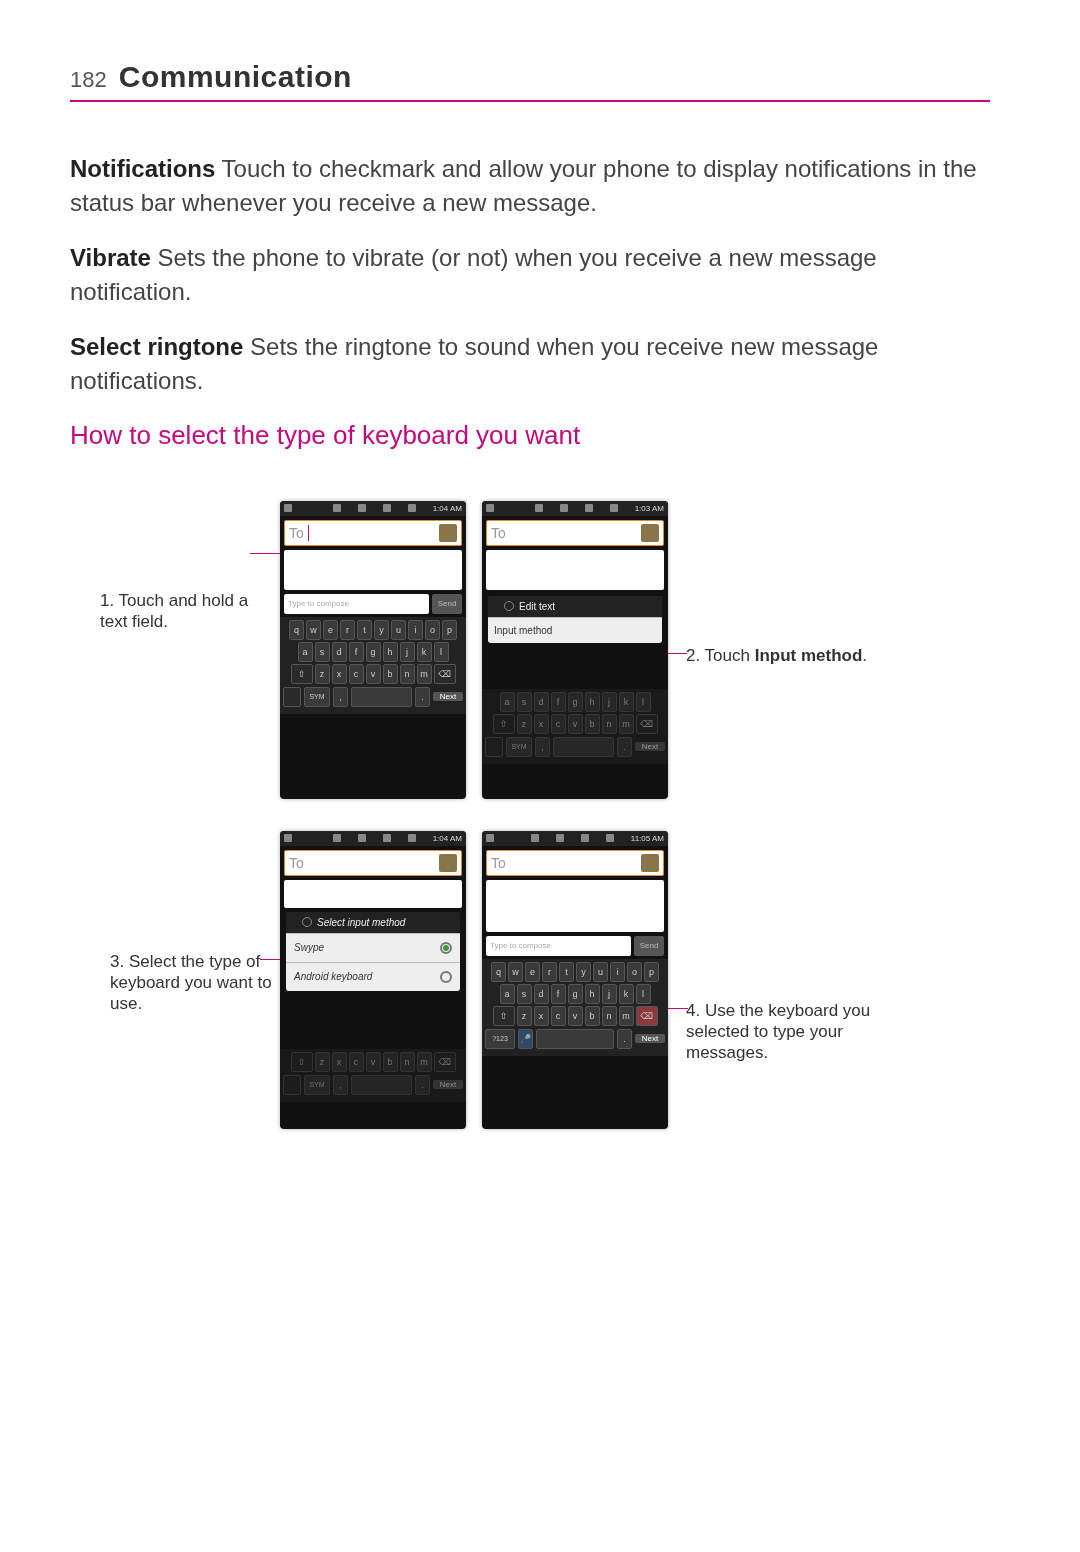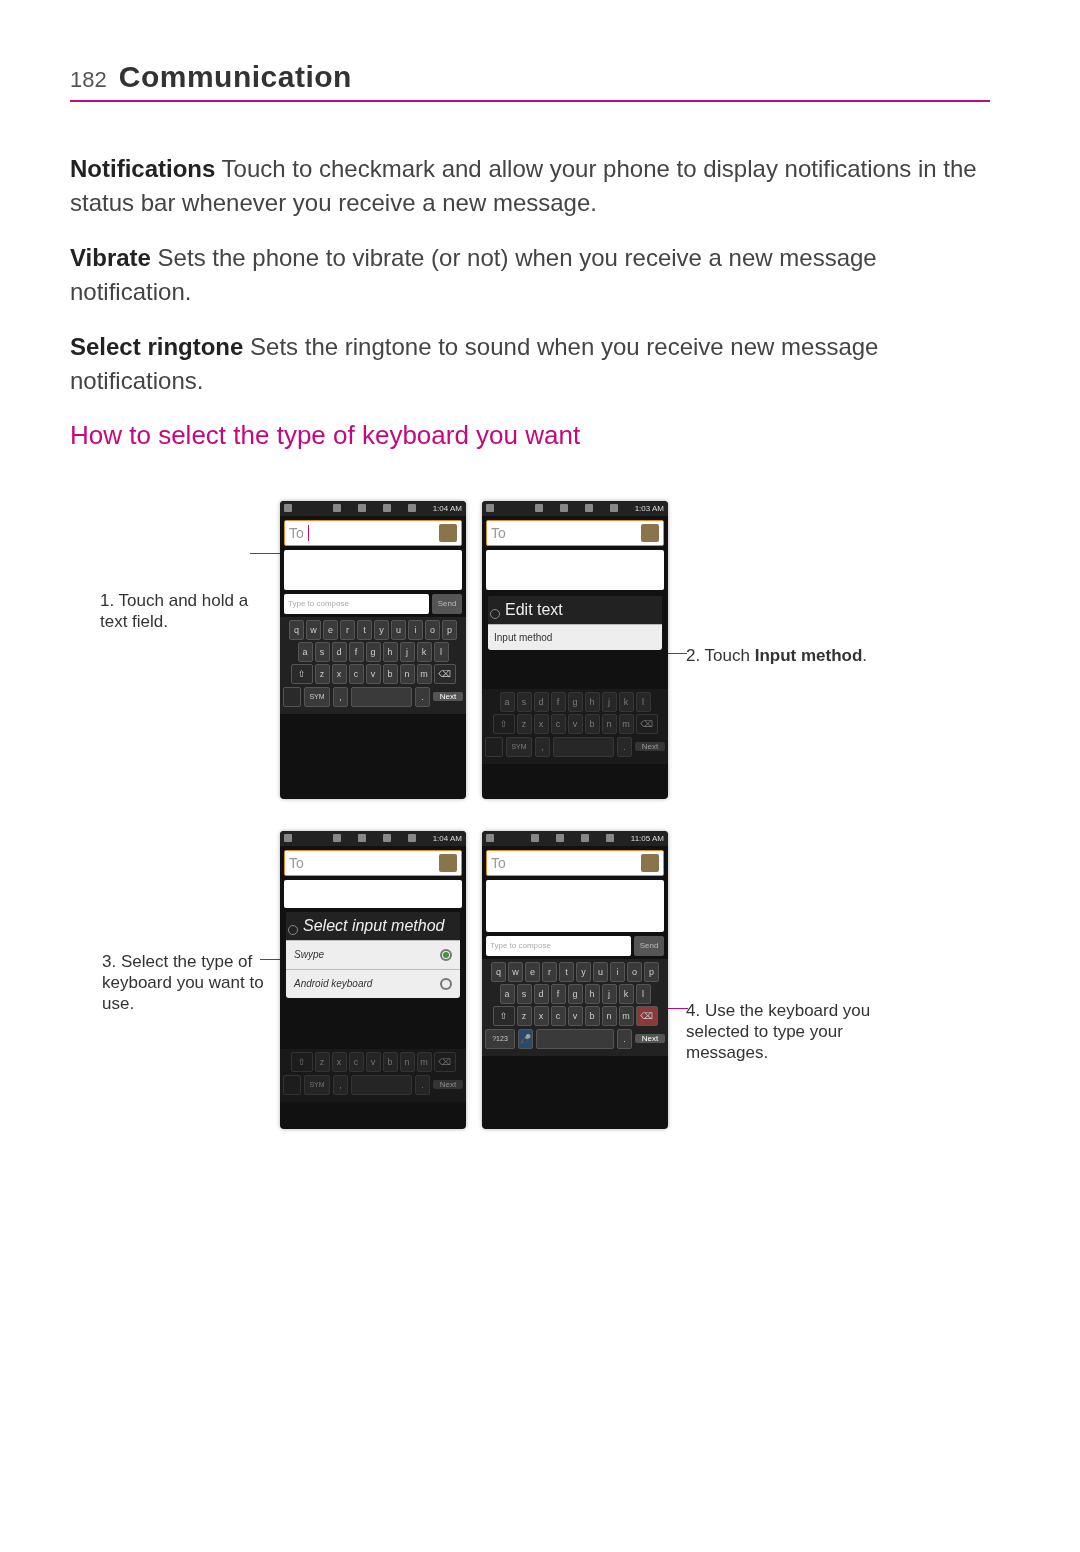--- a/index.html
+++ b/index.html
@@ -158,23 +158,23 @@
   .ctx-menu {
     position:absolute;
     left: 6px; right: 6px;
     background:#333;
     border-radius:3px;
     overflow:hidden;
     font-size:10px;
   }
   .ctx-title {
     background:#222; color:#eee;
-    padding:5px 2px;
-    display:flex;align-items:flex-end;gap:5px;
-    font-size:16px;
+    padding:5px 16px;
+    display:flex;align-items:flex-start;gap:5px;
+    font-size:10px;
   }
   .ctx-item {
     background:#eee;color:#333;
     padding:7px 6px;
     border-top:1px solid #bbb;
     font-size:10px;
   }
   .radio-row{
     display:flex;justify-content:space-between;align-items:center;
     background:#eee;color:#333;
@@ -194,21 +194,21 @@
   
   .callout {
     position:absolute;
     font-size: 17px;
     color: #333;
     line-height: 1.25;
   }
   .callout .b { font-weight: bold; }
   .c1 { left: 30px; top: 44px; width: 180px; text-align:left;margin-top:45px;}
   .c2 { left: 616px; top: 144px; width: 200px; }
-  .c3 { left: 32px; top: 450px; width: 170px; text-align:left;}
+  .c3 { left: 40px; top: 450px; width: 170px; text-align:left;}
   .c4 { left: 616px; top: 499px; width: 210px; }
 
   .lead-line {
     position:absolute; background:#c5087c; height:1px;
   }
   .l1 { left:180px; top:52px; width:40px; }
   .l2 { left:465px; top:152px; width:152px; }
   .l3 { left:190px; top:458px; width:33px; }
   .l4 { left:598px; top:507px; width:20px; }
 

